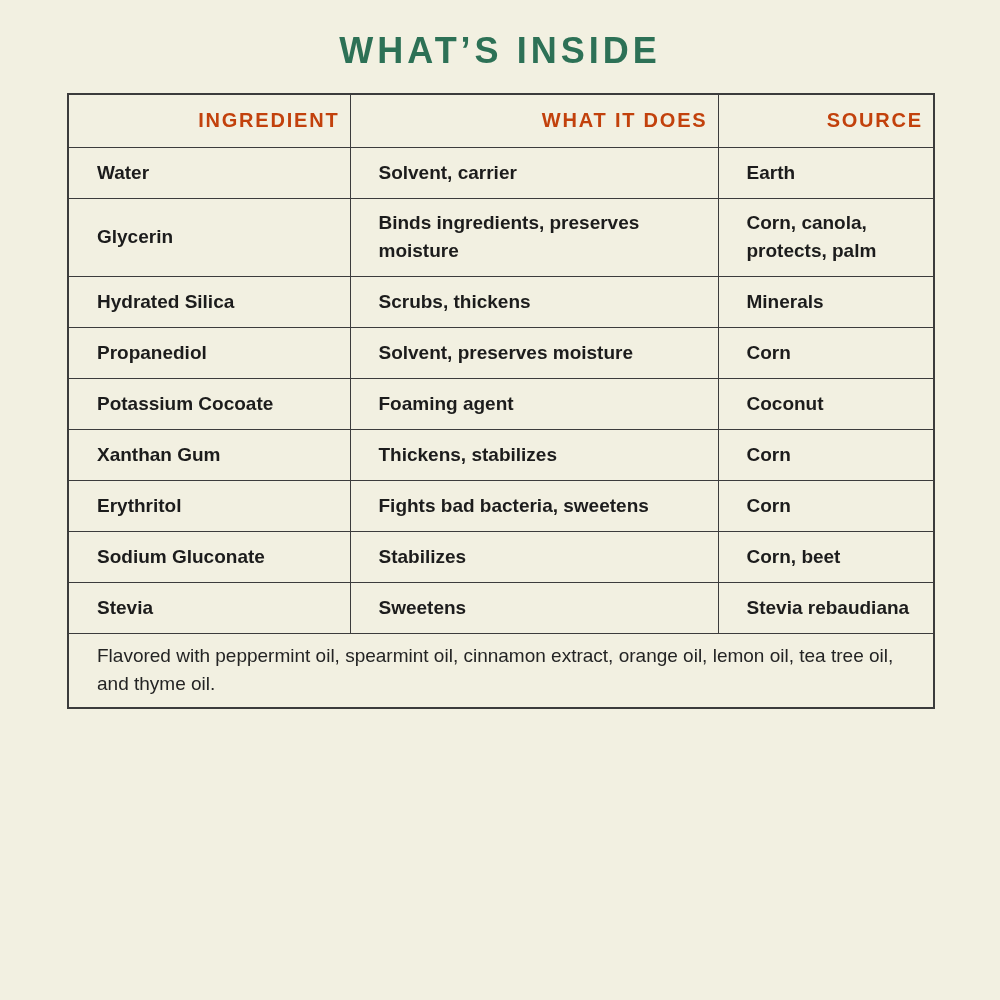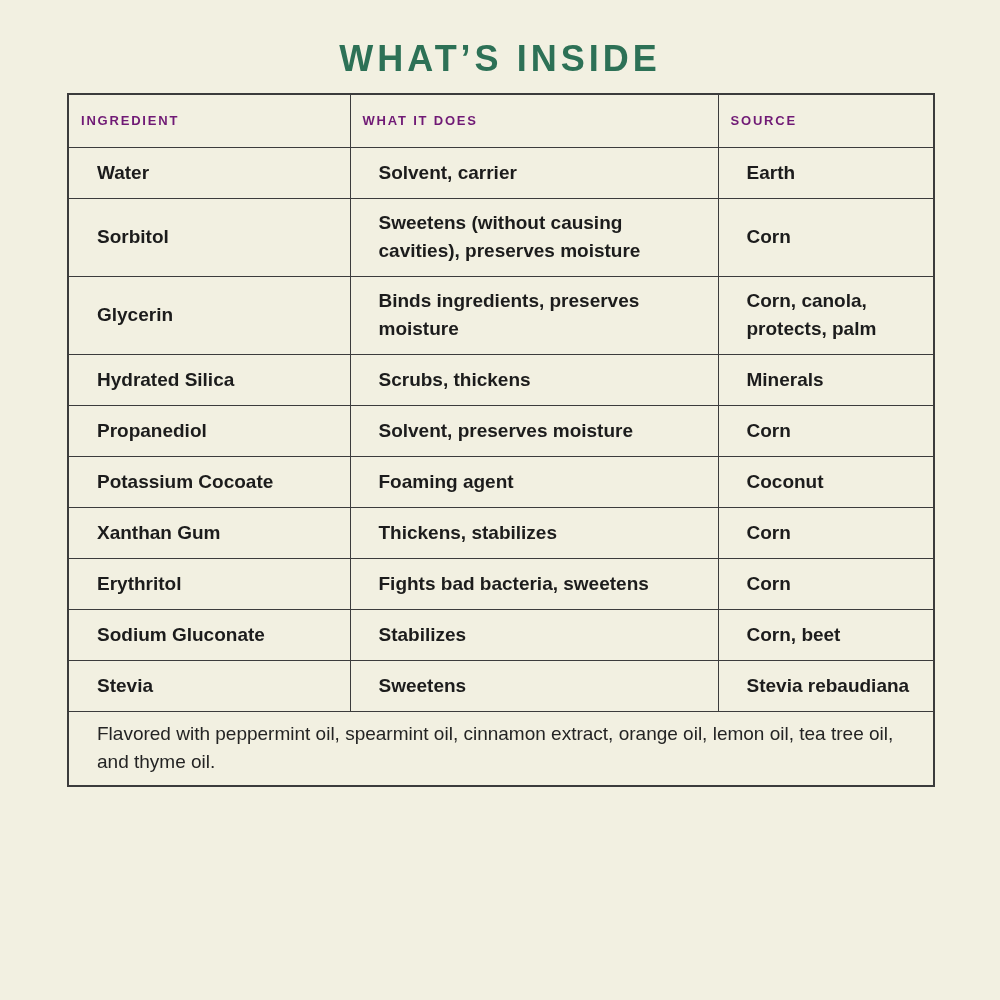--- a/index.html
+++ b/index.html
@@ -9,21 +9,21 @@
   .page {
     position: relative;
     width: 1000px;
     height: 1000px;
     background: #f2f0e1;
     font-family: "Liberation Sans", "DejaVu Sans", sans-serif;
     overflow: hidden;
   }
   .title {
     margin: 0;
-    padding-top: 38px;
+    padding-top: 30px;
     text-align: center;
     font-size: 36px;
     font-weight: 800;
     letter-spacing: 4px;
     color: #2d7156;
   }
   .table-wrap {
     position: absolute;
     left: 67px;
     top: 93px;
@@ -41,24 +41,25 @@
   col.c-source     { width: 216px; }
   th, td {
     border: 1.5px solid #3c3c3c;
     text-align: left;
     vertical-align: middle;
     padding: 8px 10px 8px 12px;
     box-sizing: border-box;
   }
   th {
     height: 53px;
-    font-size: 13px;
+    font-size: 20px;
     font-weight: 700;
     letter-spacing: 1.8px;
-    color: #701a75;
+    color: #c2410c;
+    text-align: right;
   }
   td {
     font-size: 19px;
     font-weight: 600;
     color: #1c1c1c;
     line-height: 1.45;
     padding-left: 28px;
   }
   tr.r1 td { height: 51px; }
   tr.r2 td { height: 78px; }
@@ -89,25 +90,20 @@
           <th>INGREDIENT</th>
           <th>WHAT IT DOES</th>
           <th>SOURCE</th>
         </tr>
       </thead>
       <tbody>
         <tr class="r1">
           <td>Water</td>
           <td>Solvent, carrier</td>
           <td>Earth</td>
-        </tr>
-        <tr class="r2">
-          <td>Sorbitol</td>
-          <td>Sweetens (without causing cavities), preserves moisture</td>
-          <td>Corn</td>
         </tr>
         <tr class="r2">
           <td>Glycerin</td>
           <td>Binds ingredients, preserves moisture</td>
           <td>Corn, canola, protects, palm</td>
         </tr>
         <tr class="r1">
           <td>Hydrated Silica</td>
           <td>Scrubs, thickens</td>
           <td>Minerals</td>

